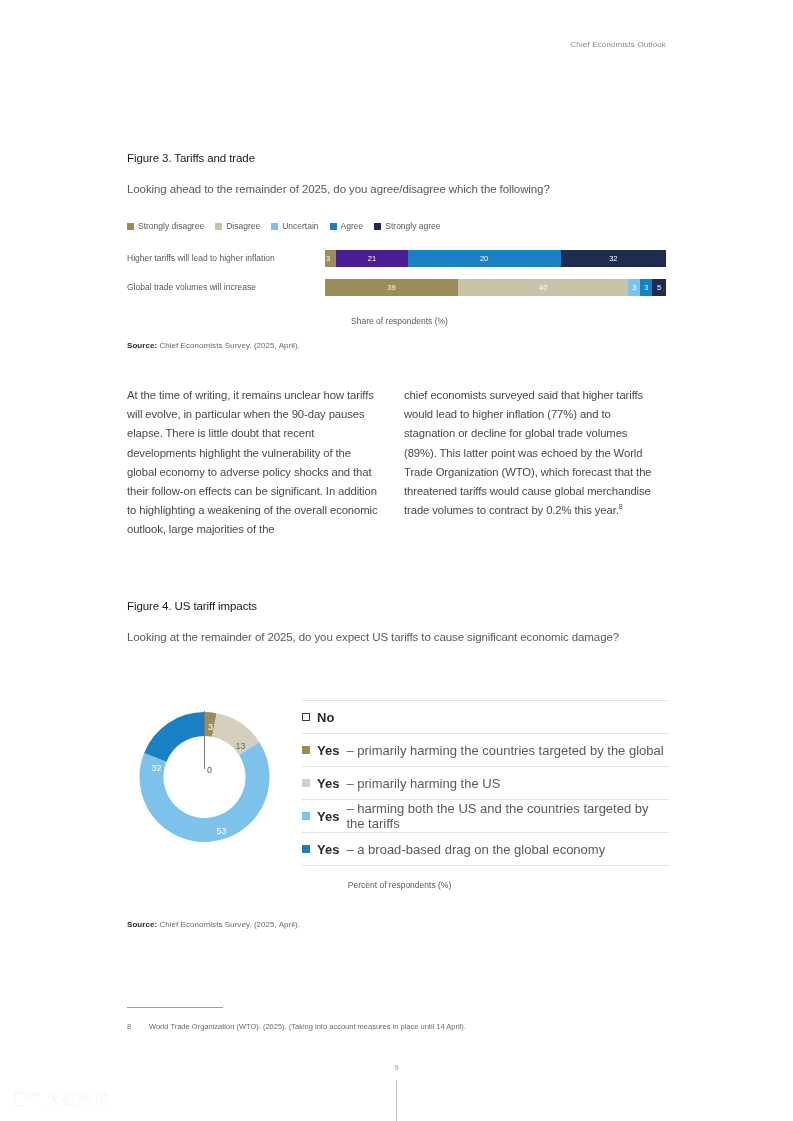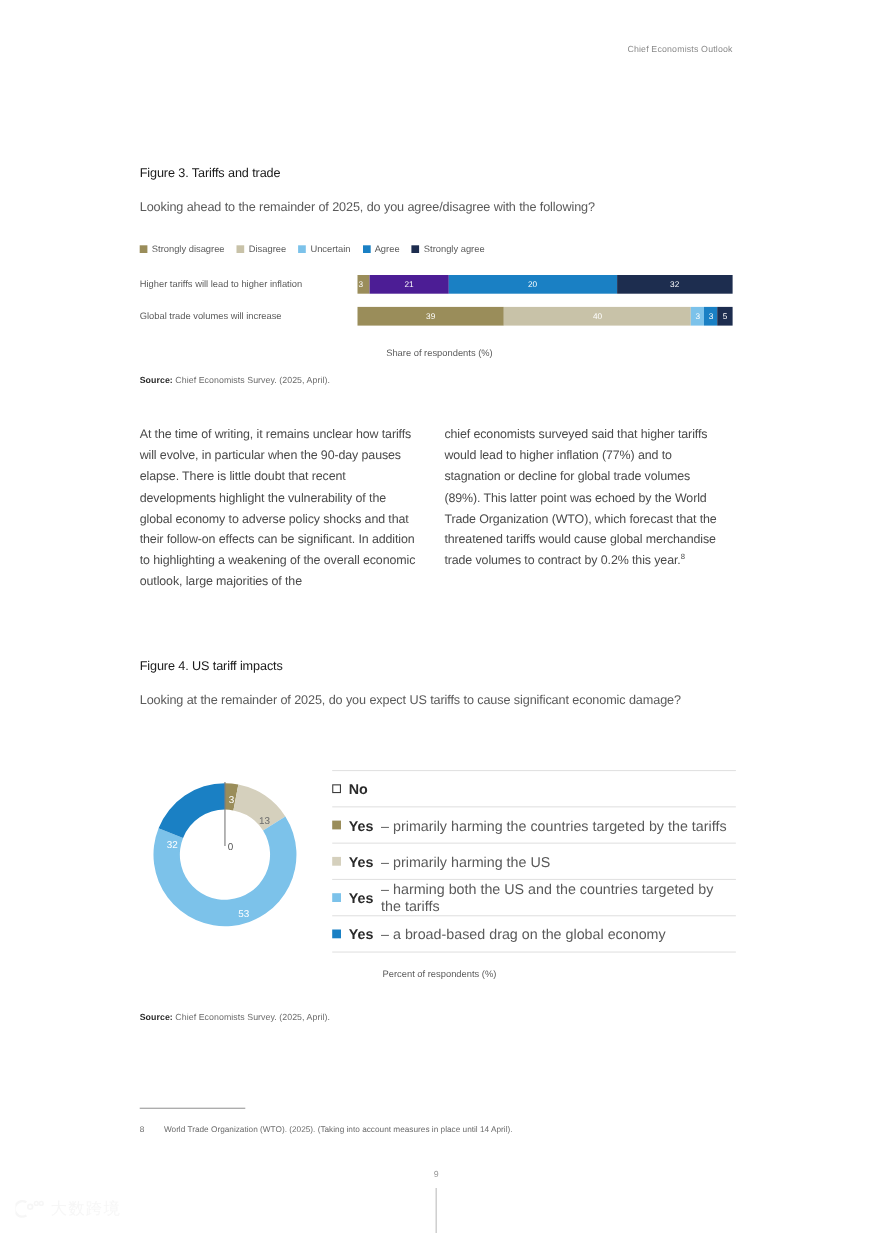--- a/index.html
+++ b/index.html
@@ -247,21 +247,21 @@
   }
 </style>
 </head>
 <body>
 
 <div class="page">
 
   <div class="running-header">Chief Economists Outlook</div>
 
   <div class="fig-title" style="top:152px">Figure 3. Tariffs and trade</div>
-  <div class="fig-question" style="top:180px">Looking ahead to the remainder of 2025, do you agree/disagree with the following?</div>
+  <div class="fig-question" style="top:180px">Looking ahead to the remainder of 2025, do you agree/disagree which the following?</div>
 
   <div class="legend-row" style="top:221px">
     <span class="legend-item">
       <span class="swatch" style="background:#9a8d5a"></span>
       <span>Strongly disagree</span>
     </span>
     <span class="legend-item">
       <span class="swatch" style="background:#c8c2a8"></span>
       <span>Disagree</span>
     </span>
@@ -338,21 +338,21 @@
   </div>
 
   <div class="dlegend">
     <div class="dlegend-item">
       <span class="dsw empty"></span>
       <b>No</b>
     </div>
     <div class="dlegend-item">
       <span class="dsw" style="background:#9a8d5a"></span>
       <b>Yes</b>
-        <span> – primarily harming the countries targeted by the tariffs</span>
+        <span> – primarily harming the countries targeted by the global</span>
     </div>
     <div class="dlegend-item">
       <span class="dsw" style="background:#d5d0bd"></span>
       <b>Yes</b>
         <span> – primarily harming the US</span>
     </div>
     <div class="dlegend-item">
       <span class="dsw" style="background:#7cc2ea"></span>
       <b>Yes</b>
         <span> – harming both the US and the countries targeted by the tariffs</span>

